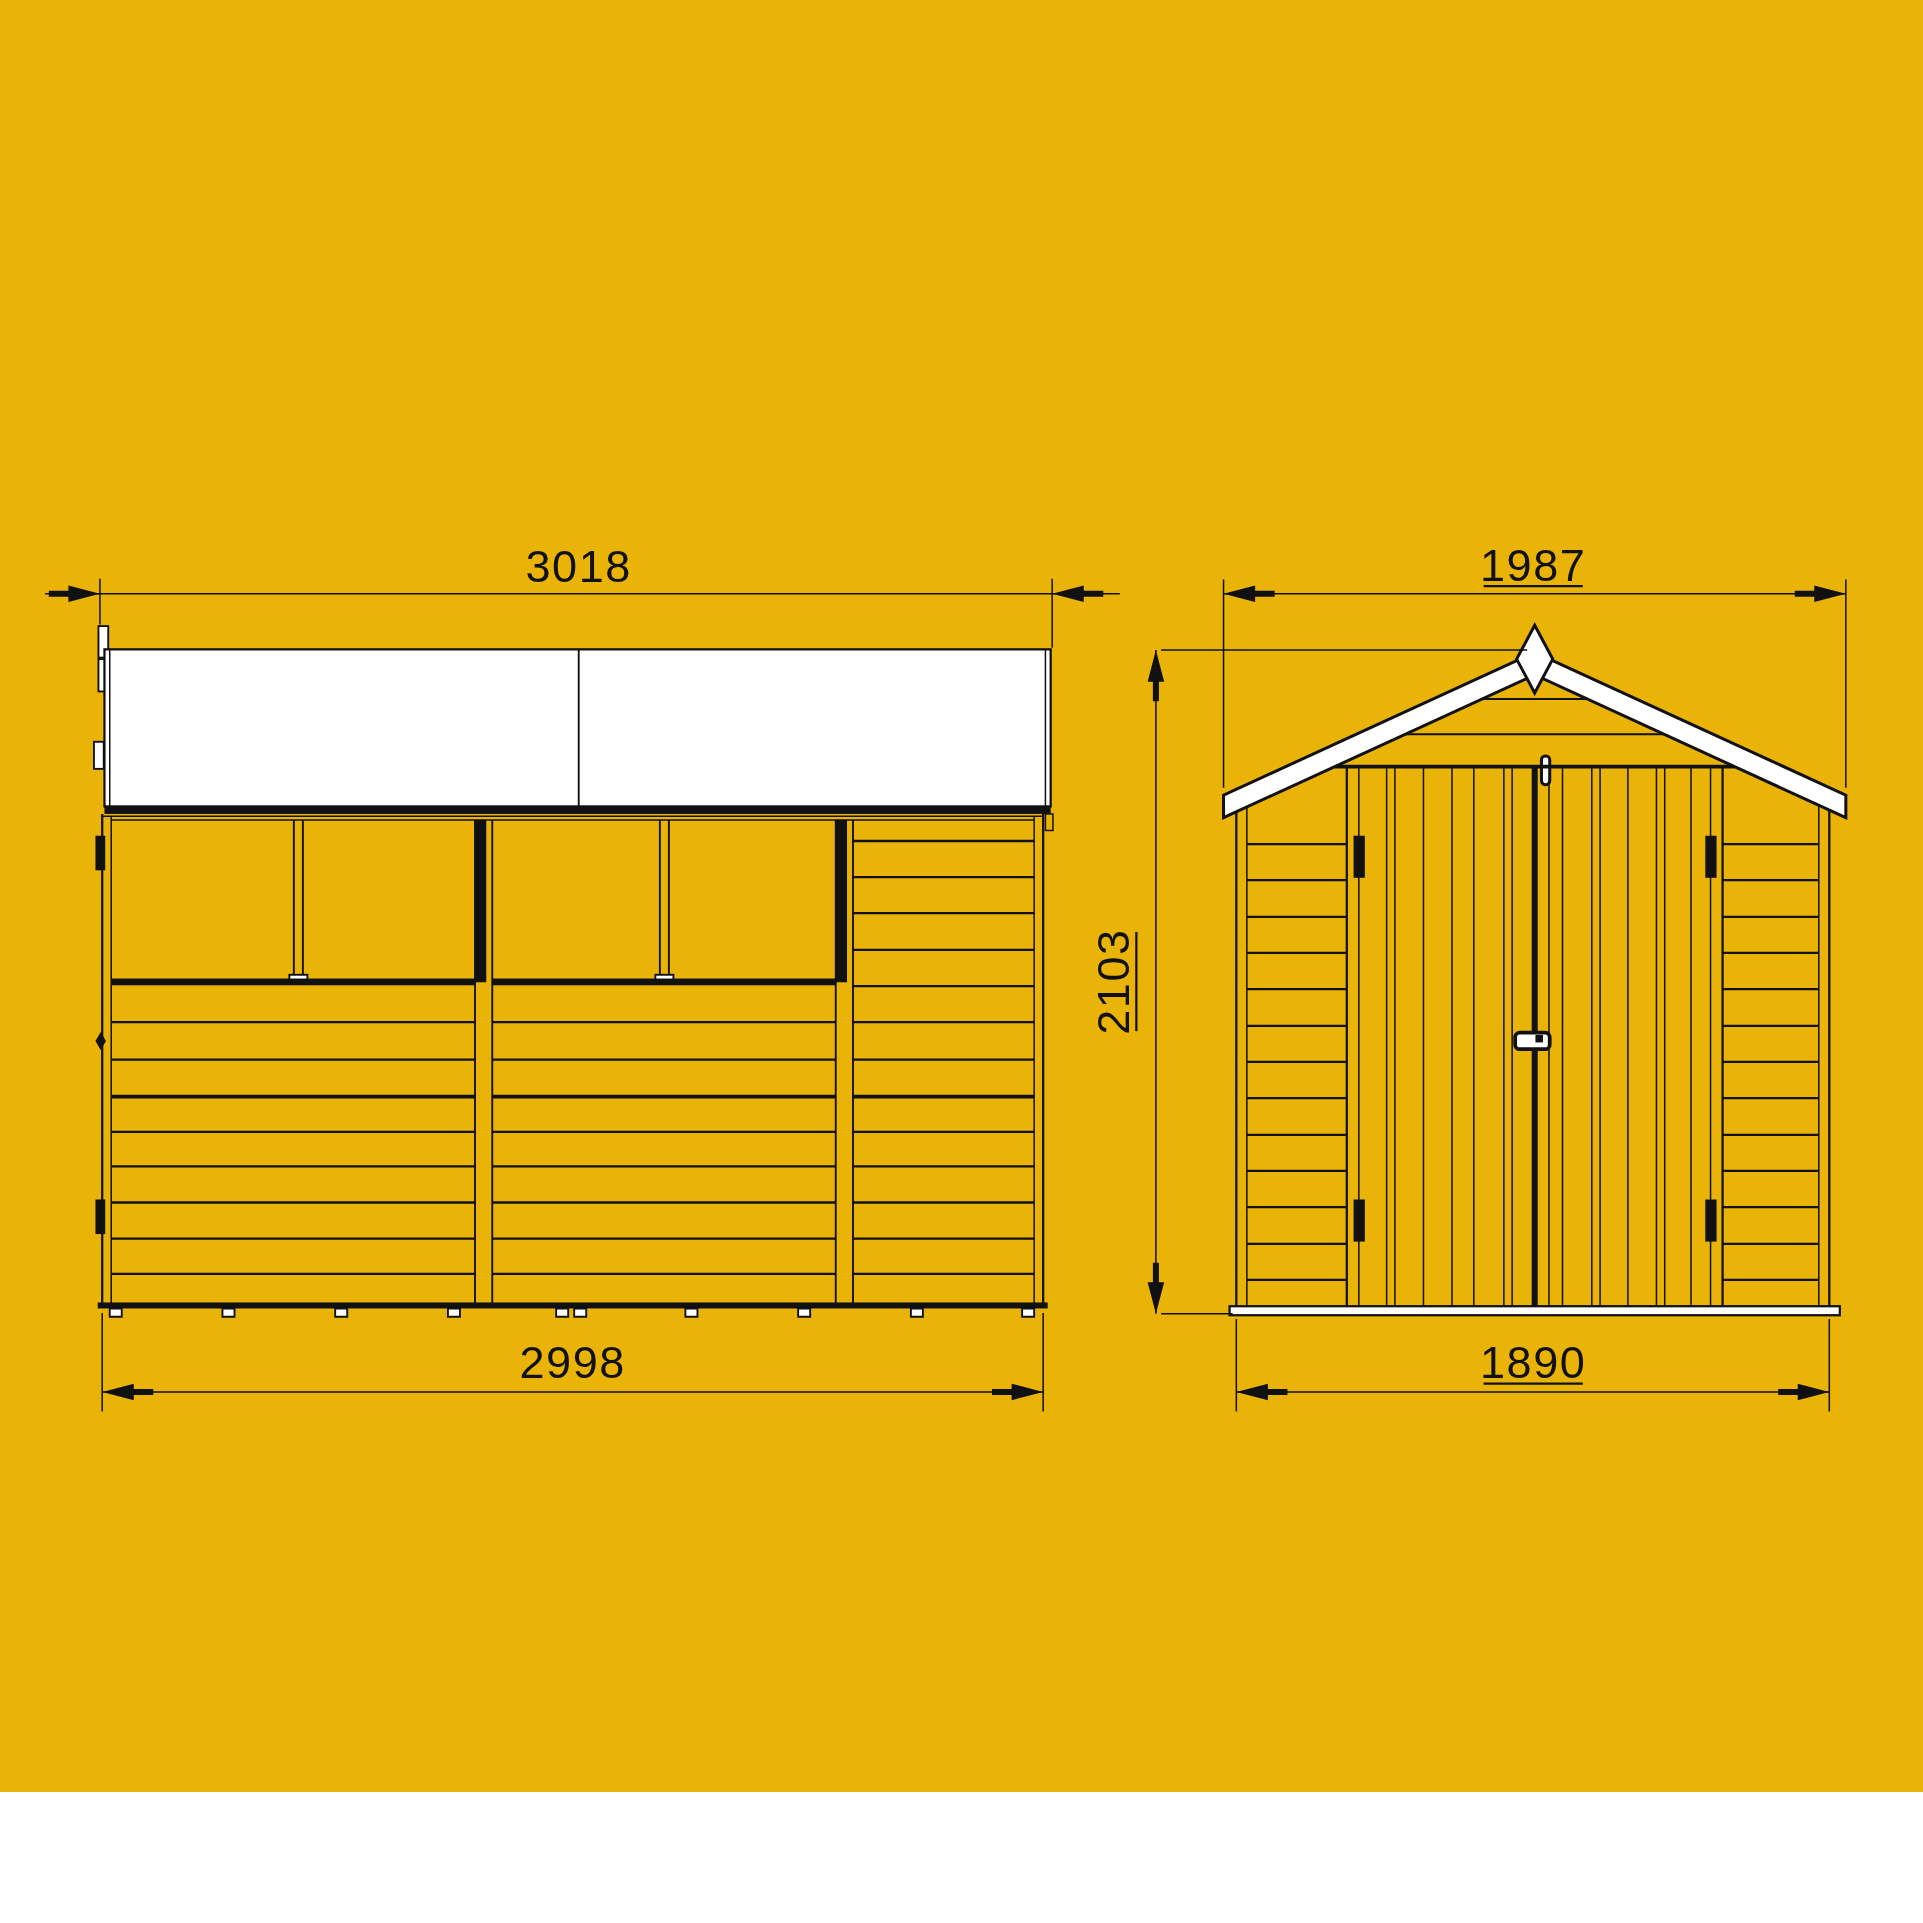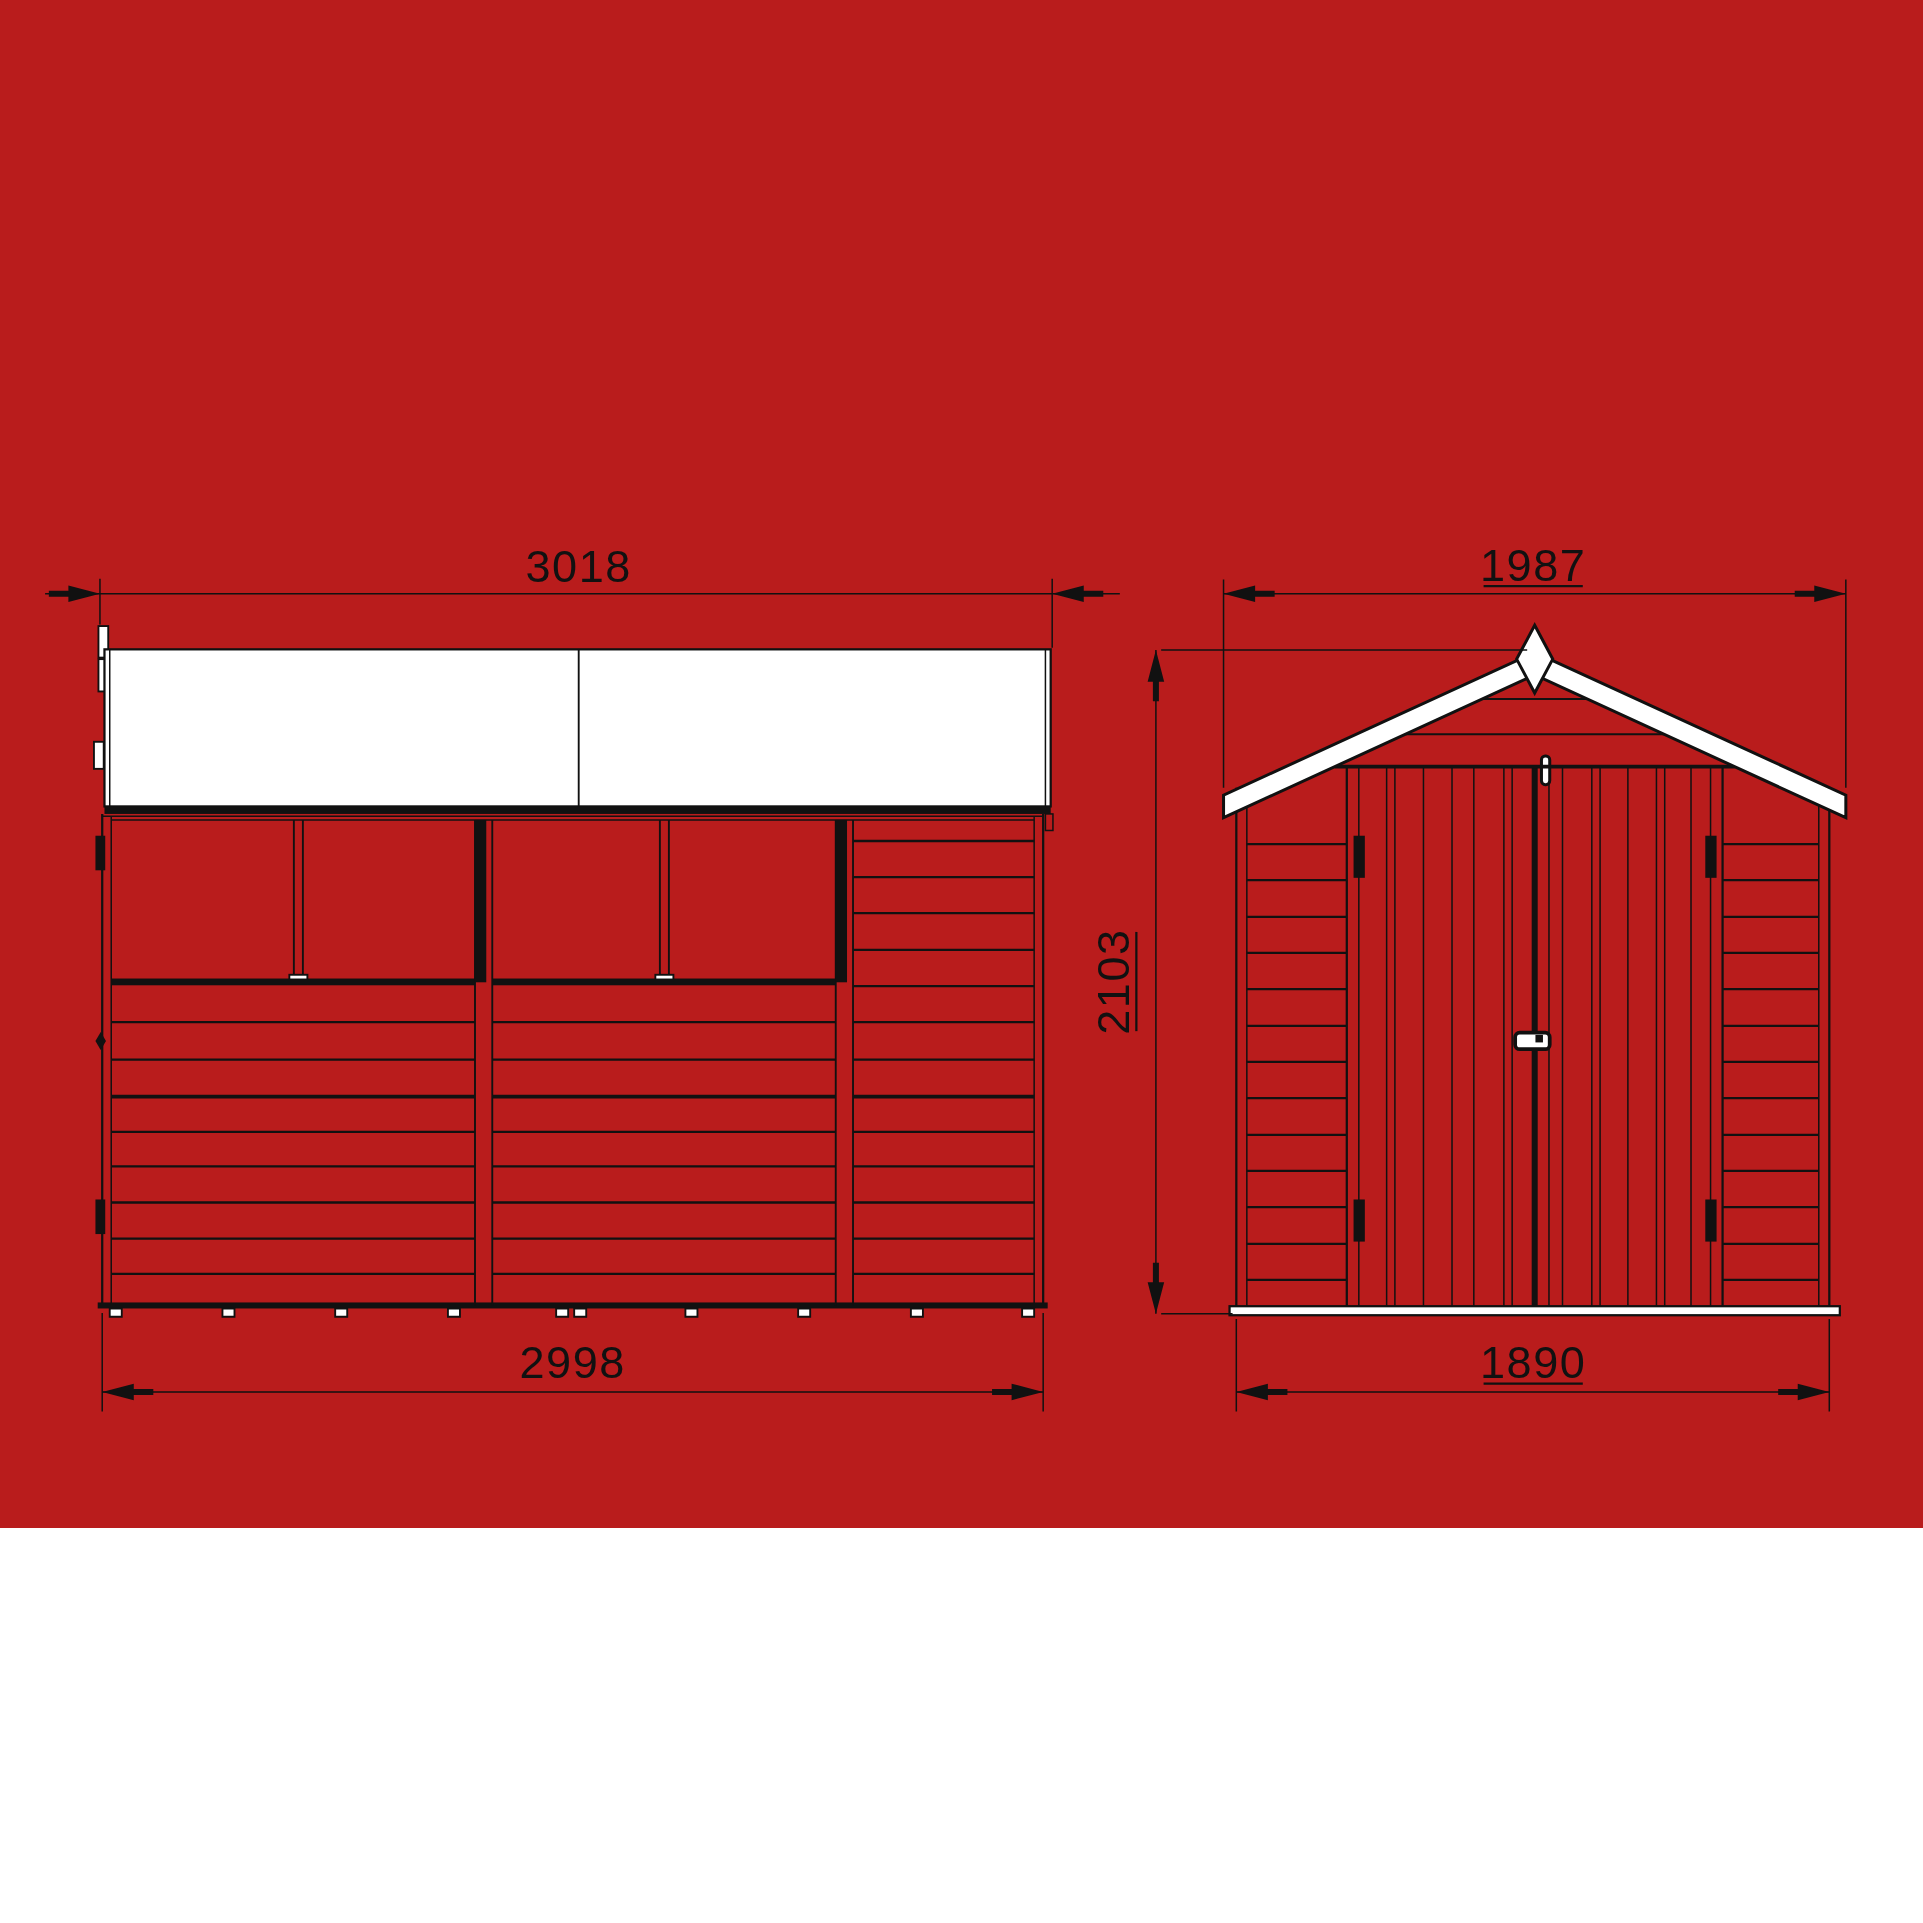--- a/index.html
+++ b/index.html
@@ -1,16 +1,16 @@
 <!DOCTYPE html>
 <html style="font-size:12px"><head>
 <meta charset="utf-8">
 <style>
   html,body{margin:0;padding:0;background:#ffffff;}
-  .canvas{position:relative;width:1924px;height:1528px;background:#b91c1c;overflow:hidden;}
+  .canvas{position:relative;width:1924px;height:1792px;background:#eab308;overflow:hidden;}
   svg{position:absolute;left:0;top:0;}
   text.dim{font-family:"Liberation Sans","DejaVu Sans",sans-serif;font-size:60px;fill:#111;letter-spacing:2px;}
 </style>
 </head>
 <body>
 
 <div class="canvas">
 <svg width="1924" height="1924" viewBox="0 0 2560 2560">
 
   <g stroke="#111" fill="none">

